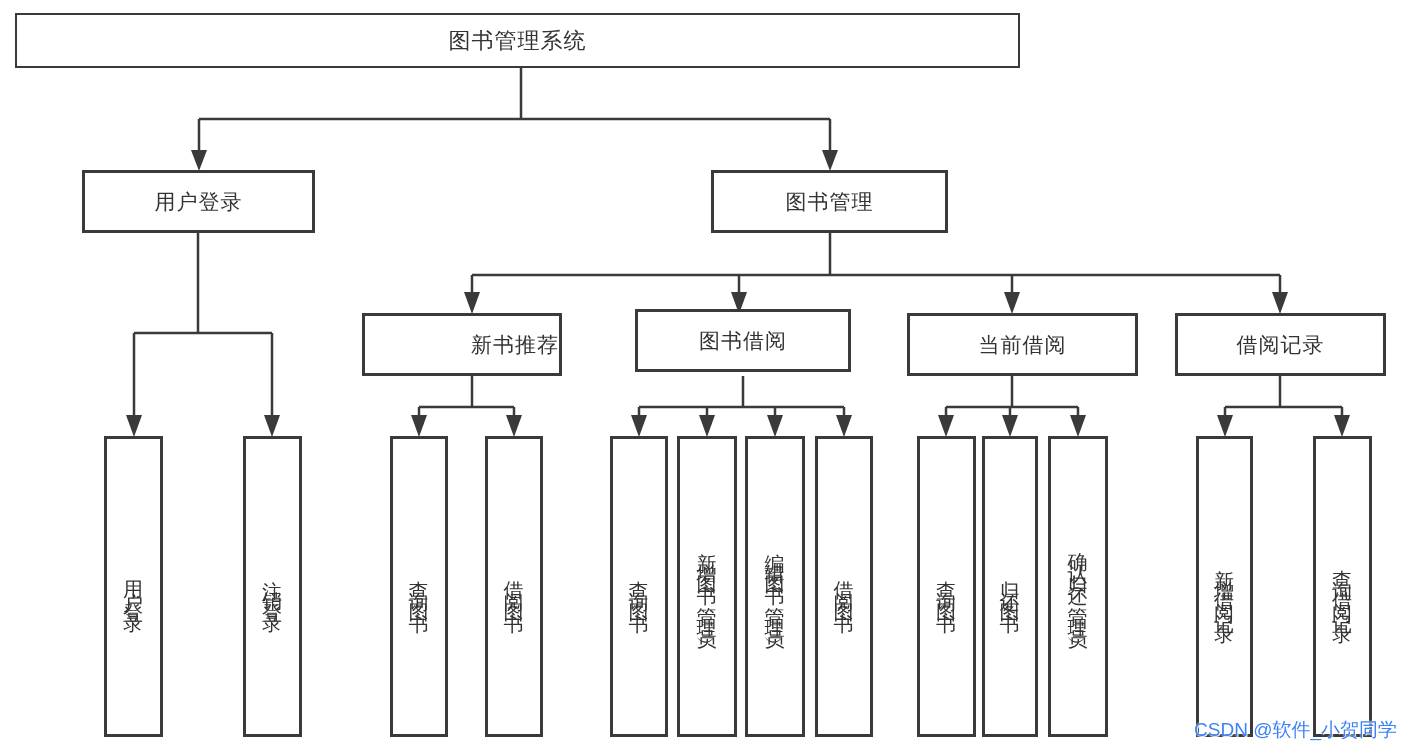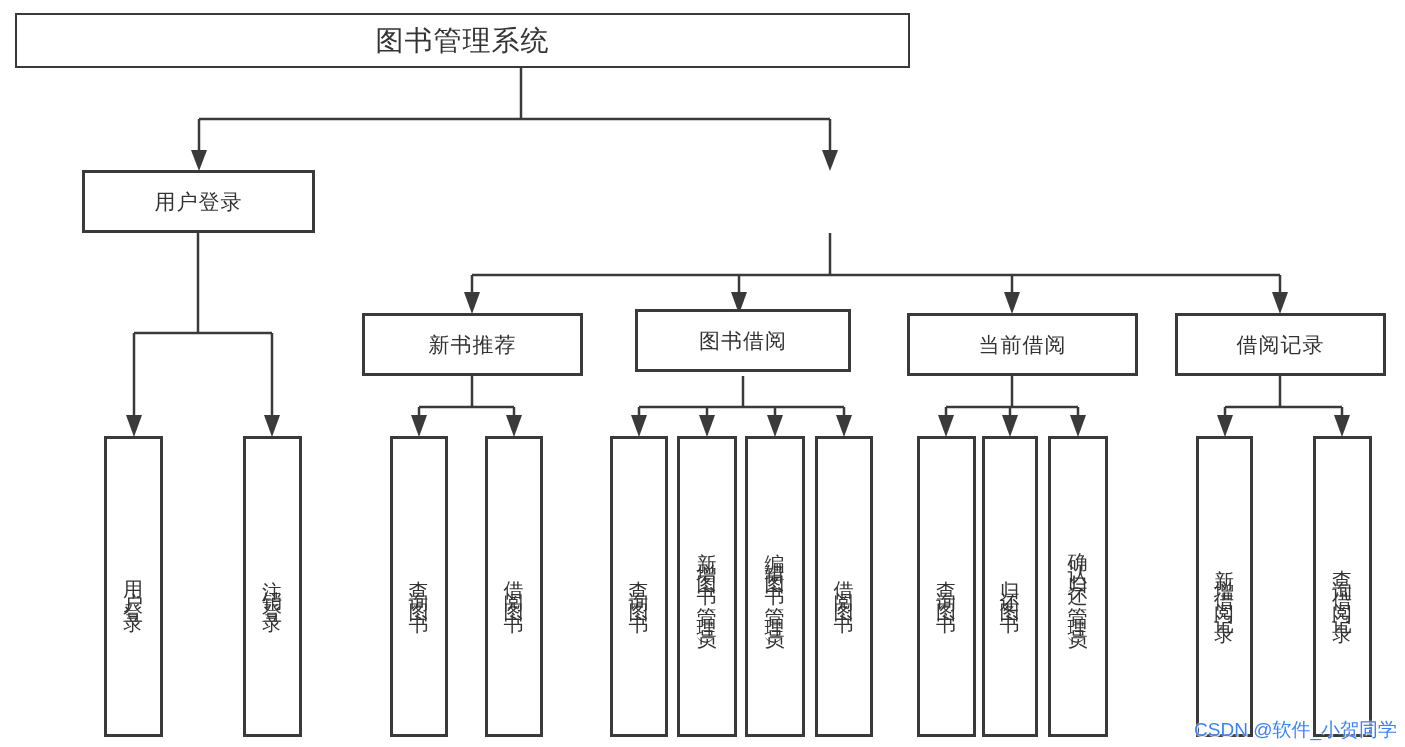--- a/index.html
+++ b/index.html
@@ -132,29 +132,32 @@
       <polygon points="767,415 783,415 775,437"></polygon>
       <polygon points="836,415 852,415 844,437"></polygon>
       <polygon points="938,415 954,415 946,437"></polygon>
       <polygon points="1002,415 1018,415 1010,437"></polygon>
       <polygon points="1070,415 1086,415 1078,437"></polygon>
       <polygon points="1217,415 1233,415 1225,437"></polygon>
       <polygon points="1334,415 1350,415 1342,437"></polygon>
     </g>
   </svg>
 
-  <div class="hbox" style="left:15px; top:13px; width:895px; height:55px; font-size:28px;">
+  <div class="hbox" style="left:15px; top:13px; width:1005px; height:55px; font-size:22px;">
     <span>图书管理系统</span>
   </div>
 
   <div class="hbox mid" style="left:82px; top:170px; width:233px; height:63px;">
     <span>用户登录</span>
   </div>
-
-  <div class="hbox mid" style="left:362px; top:313px; width:221px; height:63px;">
+  <div class="hbox mid" style="left:711px; top:170px; width:237px; height:63px;">
+    <span>图书管理</span>
+  </div>
+
+  <div class="hbox mid" style="left:362px; top:313px; width:200px; height:63px;justify-content:flex-end;">
     <span>新书推荐</span>
   </div>
   <div class="hbox mid" style="left:635px; top:309px; width:216px; height:63px;">
     <span>图书借阅</span>
   </div>
   <div class="hbox mid" style="left:907px; top:313px; width:231px; height:63px;">
     <span>当前借阅</span>
   </div>
   <div class="hbox mid" style="left:1175px; top:313px; width:211px; height:63px;text-align:right;">
     <span>借阅记录</span>

